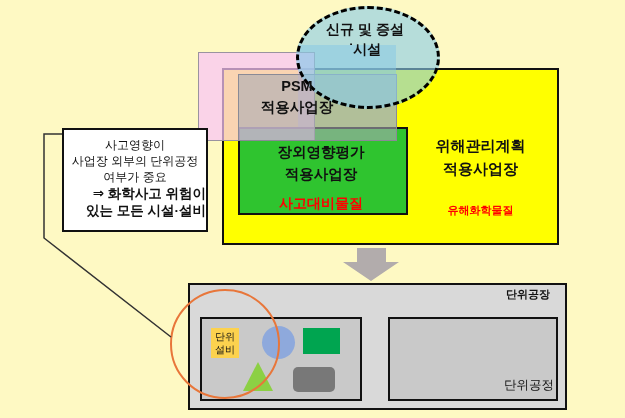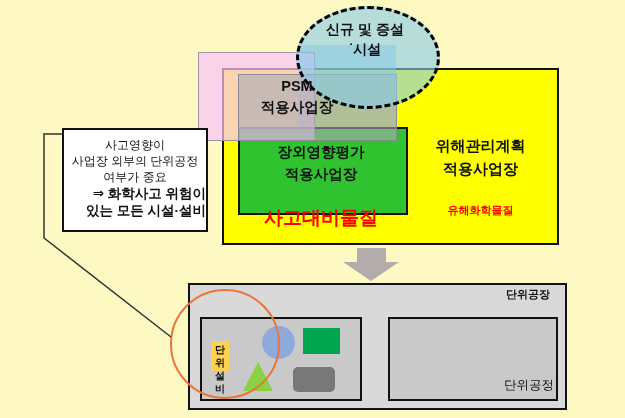--- a/index.html
+++ b/index.html
@@ -23,37 +23,37 @@
   .green-rect{left:238px;top:127px;width:166px;height:84px;background:#2fc42f;border:2px solid #111;z-index:2;}
   .blue-under{left:298px;top:45px;width:98px;height:82px;background:rgba(125,192,228,.50);z-index:3;}
   .pink-rect{left:198px;top:52px;width:115px;height:87px;background:rgba(248,195,246,.72);border:1px solid #9a93a0;z-index:4;}
   .psm-rect{left:238px;top:74px;width:157px;height:65px;background:rgba(168,170,180,.60);border:1px solid #8a8a96;z-index:5;}
   .ellipse{left:296px;top:6px;width:138px;height:97px;border-radius:50%;border:3px dashed #000;
            background:rgba(137,203,233,.62);z-index:6;}
   .lbl{z-index:8;text-align:center;font-weight:bold;line-height:21px;}
   .ellipse-lbl{left:296px;top:19px;width:138px;font-size:14px;line-height:20px;z-index:8;}
   .psm-lbl{left:238px;top:76px;width:118px;font-size:14.5px;}
   .green-lbl{left:238px;top:141px;width:166px;font-size:14.5px;line-height:22px;}
-  .green-tag{left:238px;top:207px;width:166px;font-size:19px;color:#ff0000;}
+  .green-tag{left:238px;top:193px;width:166px;font-size:14px;color:#ff0000;}
   .yellow-lbl{left:404px;top:134px;width:153px;font-size:15px;line-height:23px;}
   .yellow-tag{left:404px;top:200px;width:153px;font-size:11px;color:#ff0000;}
   
   .note-box{left:62px;top:128px;width:146px;height:104px;background:#fff;border:2px solid #111;z-index:7;
             text-align:center;padding-top:7px;box-sizing:border-box;}
   .note-line{font-size:12px;line-height:16px;}
   .note-line.b{font-size:13.5px;line-height:17px;font-weight:bold;text-align:right;}
   
   .plant-rect{left:188px;top:283px;width:375px;height:123px;background:#d9d9d9;border:2px solid #111;z-index:1;}
   .proc-rect{background:#c9c9c9;border:2px solid #111;z-index:2;}
   .proc-left{left:200px;top:317px;width:158px;height:80px;}
   .proc-right{left:388px;top:317px;width:166px;height:80px;}
   .plant-lbl{left:440px;top:287px;width:110px;text-align:right;font-weight:bold;font-size:11px;z-index:3;}
   .proc-lbl{right:71px;top:377px;width:80px;text-align:right;font-weight:normal;font-size:12.5px;z-index:3;}
-  .chip{left:211px;top:341px;width:18px;height:30px;background:#fcd24e;z-index:4;text-align:center;
-        font-size:10px;font-weight:bold;line-height:13px;padding-top:2px;box-sizing:border-box;}
+  .chip{left:211px;top:328px;width:28px;height:30px;background:#fcd24e;z-index:4;text-align:center;
+        font-size:10px;font-weight:normal;line-height:13px;padding-top:2px;box-sizing:border-box;}
   .circle{left:262px;top:326px;width:33px;height:33px;border-radius:50%;background:#8ea9dc;z-index:4;}
   .grect{left:303px;top:328px;width:37px;height:26px;background:#00a550;z-index:4;}
   .tri{left:243px;top:362px;width:0;height:0;border-left:15px solid transparent;
        border-right:15px solid transparent;border-bottom:29px solid #8cd044;z-index:4;}
   .gray-round{left:293px;top:367px;width:42px;height:25px;background:#787878;border-radius:5px;z-index:4;}
   .orange-ell{left:170px;top:289px;width:106px;height:106px;border:2.5px solid #e8763a;border-radius:50%;z-index:5;}
   svg.overlay{position:absolute;left:0;top:0;z-index:6;pointer-events:none;}
 </style>
 </head>
 <body>

